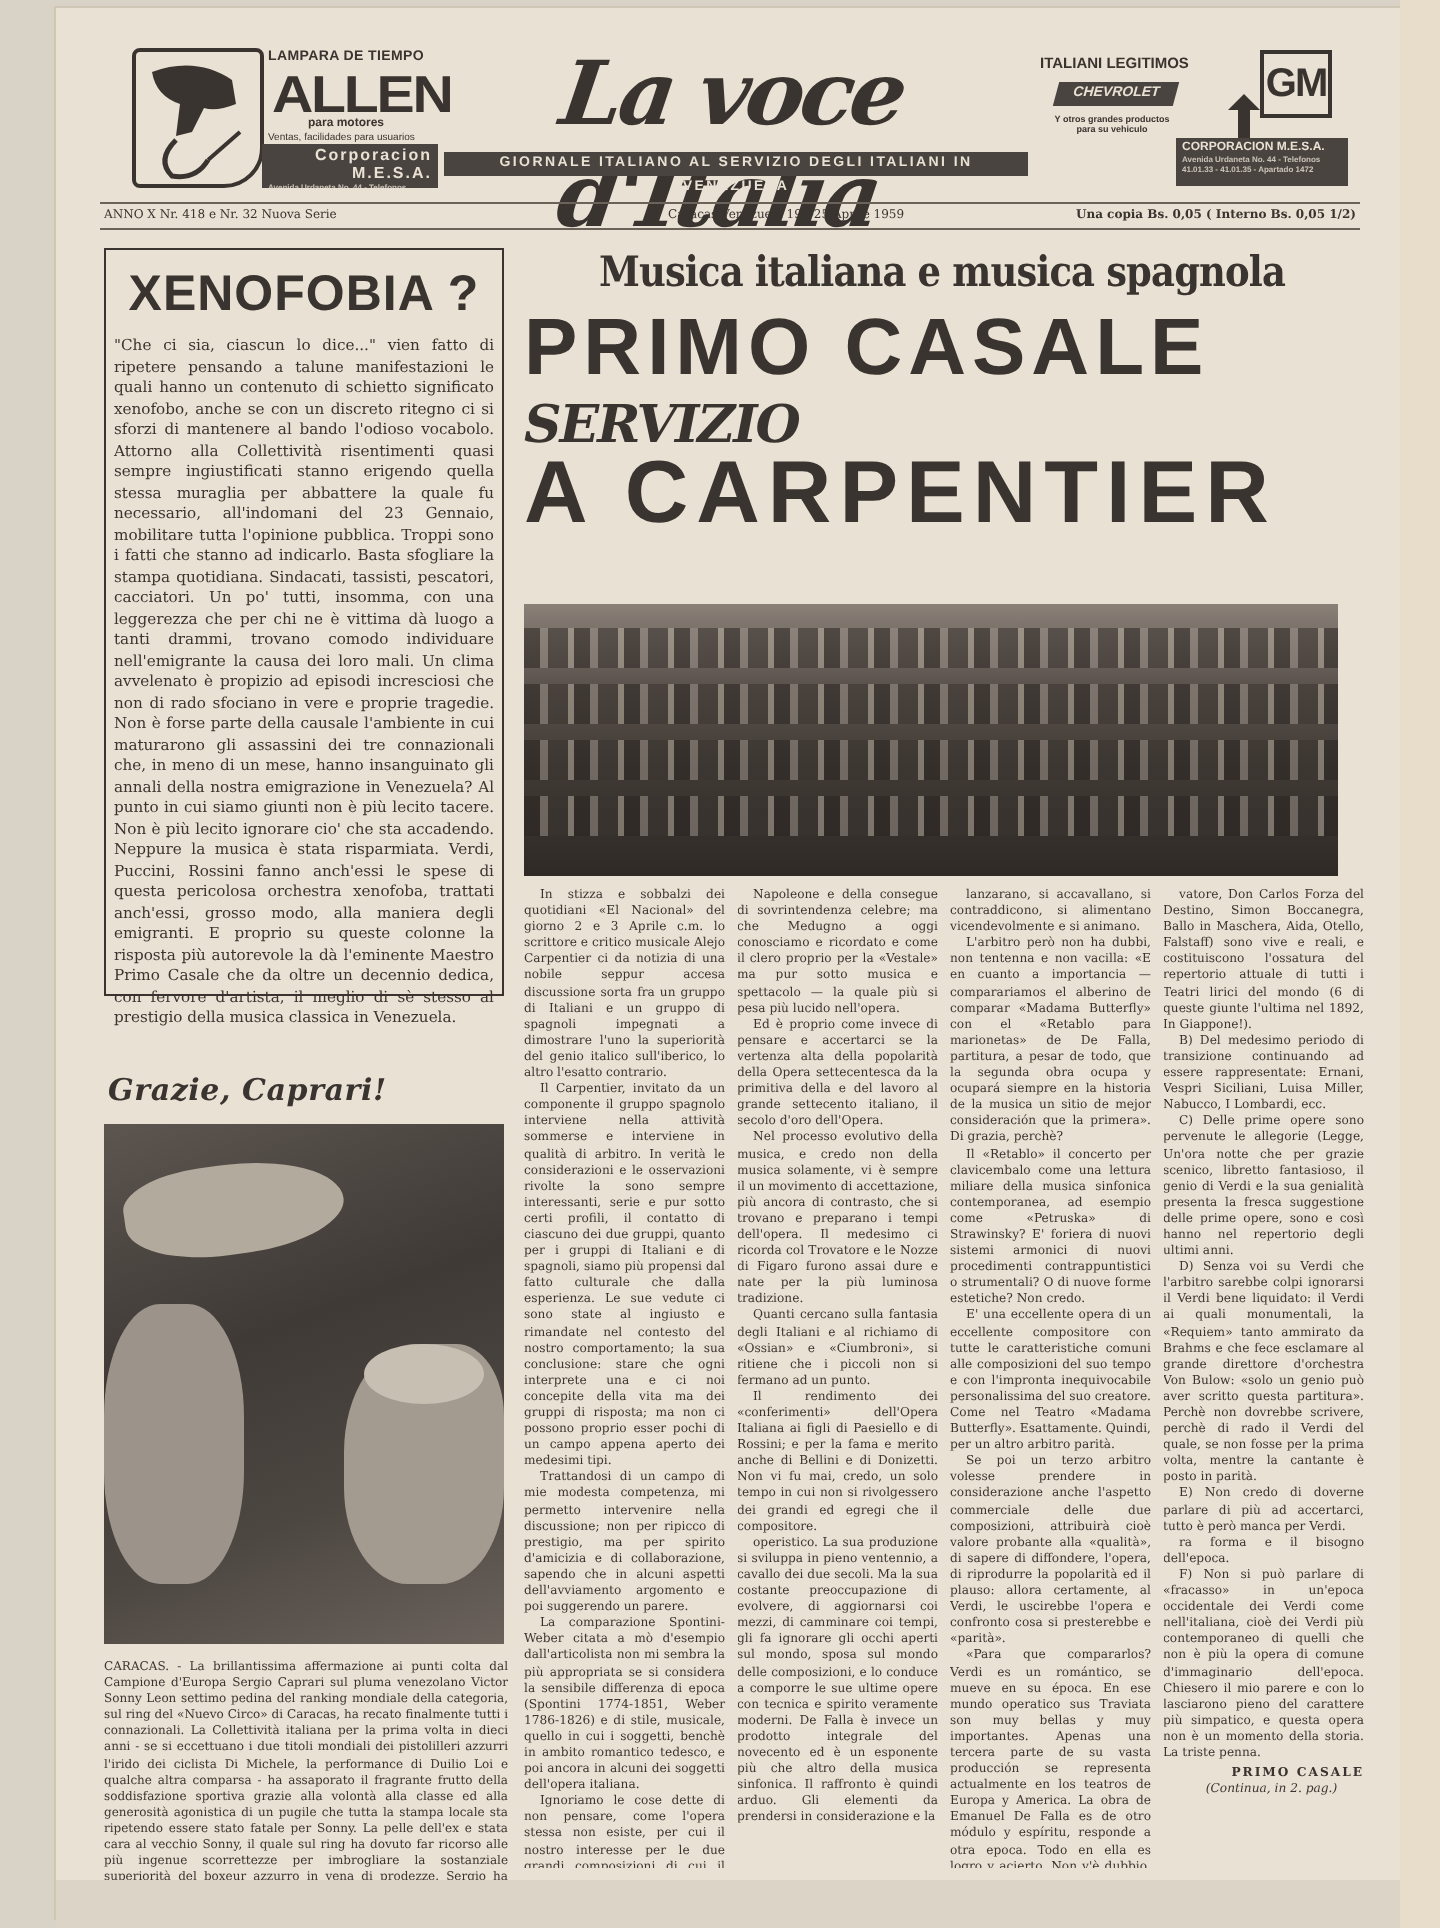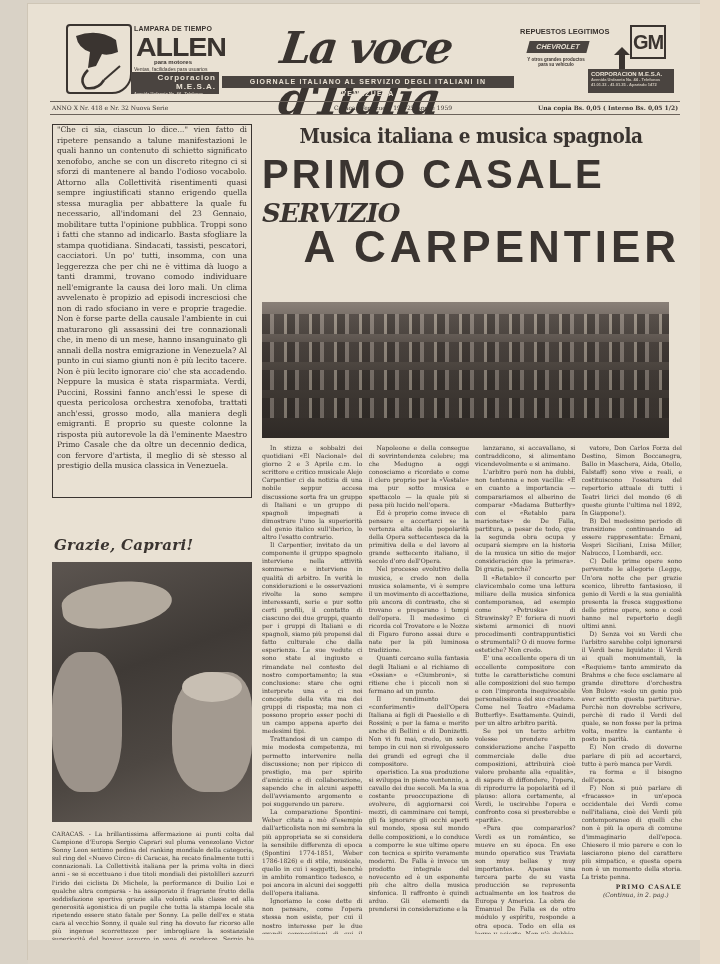--- a/index.html
+++ b/index.html
@@ -44,21 +44,21 @@
   .photo2{position:absolute;left:52px;top:562px;width:200px;height:260px;background:linear-gradient(160deg,#5c5550 0%,#3f3a36 40%,#4d4742 70%,#6a625b 100%);overflow:hidden;}
   .photo2 .f1{position:absolute;left:10px;top:20px;width:110px;height:45px;background:#b3aa9e;border-radius:40% 60% 50% 50%;transform:rotate(-8deg);}
   .photo2 .f2{position:absolute;left:0;top:90px;width:70px;height:140px;background:#9c938a;border-radius:40%;}
   .photo2 .f3{position:absolute;left:120px;top:110px;width:80px;height:120px;background:#a39a90;border-radius:45% 30% 40% 40%;}
   .photo2 .f4{position:absolute;left:130px;top:110px;width:60px;height:30px;background:#c8bfb3;border-radius:50%;}
   .caption2{position:absolute;left:52px;top:830px;width:202px;font:6px/8.1px "DejaVu Serif",serif;text-align:justify;}
   
   .kick{position:absolute;left:262px;top:123px;width:418px;text-align:center;font:bold 21px "DejaVu Serif",serif;letter-spacing:-0.5px;transform:scaleX(0.88);transform-origin:center;}
   .h1{position:absolute;left:262px;top:152px;width:418px;text-align:justify;font:900 40px "Liberation Sans",sans-serif;letter-spacing:3px;}
   .h2{position:absolute;left:262px;top:198px;font:italic 900 26px "DejaVu Serif",serif;letter-spacing:-1px;}
-  .h3{position:absolute;left:262px;top:222px;width:418px;font:900 44px "Liberation Sans",sans-serif;letter-spacing:4px;white-space:nowrap;text-align:right;}
+  .h3{position:absolute;left:262px;top:222px;width:418px;font:900 44px "Liberation Sans",sans-serif;letter-spacing:4px;white-space:nowrap;}
   .photo1{position:absolute;left:262px;top:302px;width:407px;height:136px;background:linear-gradient(180deg,#8a8078 0%,#5a524c 30%,#403a35 60%,#2f2a26 100%);overflow:hidden;}
   .photo1 .row{position:absolute;left:0;width:100%;height:20px;background:repeating-linear-gradient(90deg,#2a2522 0 8px,#9a9088 8px 12px,#3a3430 12px 22px,#b7ad9f 22px 25px);opacity:.55;}
   
   .cols{position:absolute;left:262px;top:444px;width:420px;height:500px;display:flex;gap:6px;}
   .col{flex:1;font:6.1px/8.1px "DejaVu Serif",serif;text-align:justify;overflow:hidden;height:490px;}
   .col p{margin:0;text-indent:8px;}
   .sig{text-align:right;font-weight:bold;letter-spacing:1px;margin-top:2px !important;}
   .cont{text-align:center;font-style:italic;}
 </style>
 </head>
@@ -82,41 +82,42 @@
   <div class="box">
     <div class="b1">Corporacion M.E.S.A.</div>
     <div class="b2">Avenida Urdaneta No. 44 - Telefonos 41.01.33 - 41.01.35 - Apartado 1472</div>
   </div>
 </div>
 
 <div class="title">La voce d'Italia</div>
 <div class="subtitle">GIORNALE ITALIANO AL SERVIZIO DEGLI ITALIANI IN VENEZUELA</div>
 
 <div class="ad-right">
-  <div class="r1">REPUESTOS LEGITIMOS</div>
+  <div class="r1">ITALIANI LEGITIMOS</div>
   <div class="gm">GM</div>
   <div class="chev">CHEVROLET</div>
   <div class="arrow"></div>
   <div class="arrowstem"></div>
   <div class="r2">Y otros grandes productos para su vehiculo</div>
   <div class="box">
     <div>CORPORACION M.E.S.A.</div>
     <div class="b2">Avenida Urdaneta No. 44 - Telefonos 41.01.33 - 41.01.35 - Apartado 1472</div>
   </div>
 </div>
 
 <div class="rule" style="top:101px"></div>
 <div class="dateline">
   <span class="l">ANNO X Nr. 418 e Nr. 32 Nuova Serie</span>
   <span class="c">Caracas Venezuela 19—25 Aprile 1959</span>
   <span class="r">Una copia Bs. 0,05 ( Interno Bs. 0,05 1/2)</span>
 </div>
 <div class="rule" style="top:114px"></div>
 
 <div class="xbox">
+  <div class="h">XENOFOBIA ?</div>
   <div class="p">"Che ci sia, ciascun lo dice..." vien fatto di ripetere pensando a talune manifestazioni le quali hanno un contenuto di schietto significato xenofobo, anche se con un discreto ritegno ci si sforzi di mantenere al bando l'odioso vocabolo. Attorno alla Collettività risentimenti quasi sempre ingiustificati stanno erigendo quella stessa muraglia per abbattere la quale fu necessario, all'indomani del 23 Gennaio, mobilitare tutta l'opinione pubblica. Troppi sono i fatti che stanno ad indicarlo. Basta sfogliare la stampa quotidiana. Sindacati, tassisti, pescatori, cacciatori. Un po' tutti, insomma, con una leggerezza che per chi ne è vittima dà luogo a tanti drammi, trovano comodo individuare nell'emigrante la causa dei loro mali. Un clima avvelenato è propizio ad episodi incresciosi che non di rado sfociano in vere e proprie tragedie. Non è forse parte della causale l'ambiente in cui maturarono gli assassini dei tre connazionali che, in meno di un mese, hanno insanguinato gli annali della nostra emigrazione in Venezuela? Al punto in cui siamo giunti non è più lecito tacere. Non è più lecito ignorare cio' che sta accadendo. Neppure la musica è stata risparmiata. Verdi, Puccini, Rossini fanno anch'essi le spese di questa pericolosa orchestra xenofoba, trattati anch'essi, grosso modo, alla maniera degli emigranti. E proprio su queste colonne la risposta più autorevole la dà l'eminente Maestro Primo Casale che da oltre un decennio dedica, con fervore d'artista, il meglio di sè stesso al prestigio della musica classica in Venezuela.</div>
 </div>
 
 <div class="gh">Grazie, Caprari!</div>
 <div class="photo2">
   <div class="f1"></div>
   <div class="f2"></div>
   <div class="f3"></div>
   <div class="f4"></div>
 </div>

